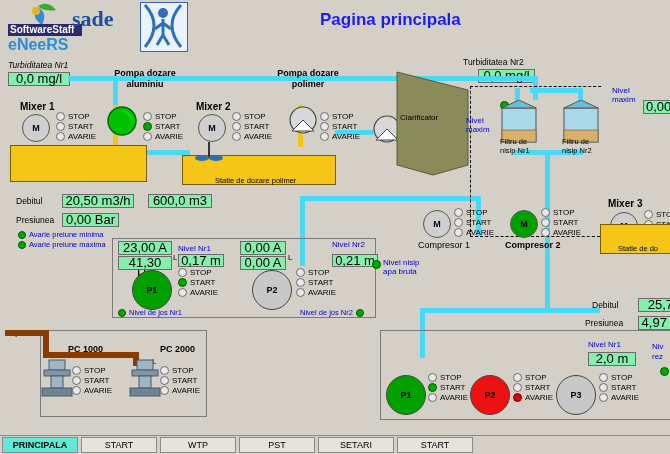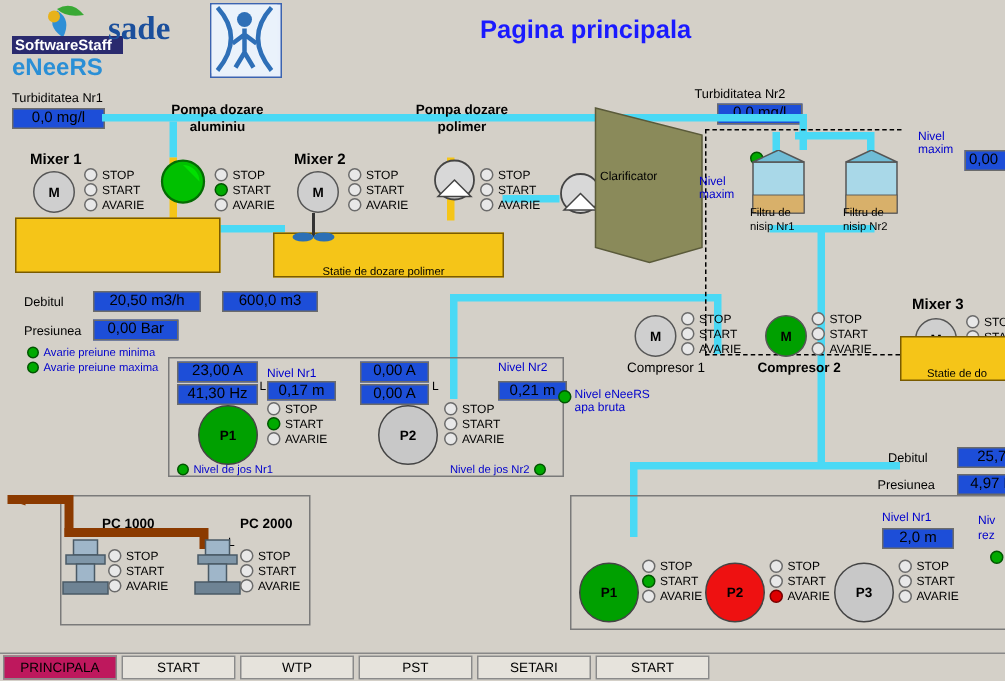--- a/index.html
+++ b/index.html
@@ -11,22 +11,22 @@
     color:#000;
     position:relative;
     overflow:hidden;
   }
   .abs{position:absolute;}
   .title{
     font-size:17px;font-weight:bold;color:#1a1aff;
   }
   .lbl{font-size:8.5px;}
   .box{
-    background:#1d4ed8;border:1px solid #6b6b6b;
-    font-size:10px;text-align:center;
+    background:#86efac;border:1px solid #6b6b6b;
+    font-size:13px;text-align:center;
   }
   .panel{
     border:1px solid #7a7a7a;background:transparent;
   }
   .tank{
     background:#f5c518;border:1px solid #7a5b00;
   }
   .radio{
     display:inline-block;width:7px;height:7px;border-radius:50%;
     border:1px solid #6b6b6b;background:#e8e8e8;vertical-align:middle;
@@ -56,21 +56,21 @@
   .tabbar{
     position:absolute;left:0;bottom:0;width:670px;height:18px;
     background:#d4d0c8;border-top:1px solid #888;
     display:flex;align-items:stretch;
   }
   .tab{
     border:1px solid #8a8a8a;background:#e6e3dc;margin:1px 1px 1px 2px;
     font-size:9px;display:flex;align-items:center;justify-content:center;
     min-width:62px;padding:0 6px;cursor:pointer;
   }
-  .tab.active{background:#be185d;font-weight:normal;}
+  .tab.active{background:#5eead4;font-weight:bold;}
   .greenlbl{color:#0a7d00;font-size:8px;}
   .legend{font-size:7.5px;}
   .legend .radio{width:6px;height:6px;}
 </style>
 </head>
 <body>
 
 <div class="abs" style="left:8px;top:2px;width:92px;height:52px;">
   <svg width="92" height="52" viewBox="0 0 92 52">
     <path d="M30 4 q10 -6 18 4 q-12 2 -18 -4z" fill="#39a935"></path>
@@ -93,21 +93,21 @@
     <rect x="0" y="0" width="44" height="46" fill="#eaf2fb"></rect>
     <path d="M4 2 q18 20 0 42" stroke="#2e6fb7" stroke-width="3" fill="none"></path>
     <path d="M40 2 q-18 20 0 42" stroke="#2e6fb7" stroke-width="3" fill="none"></path>
     <circle cx="22" cy="10" r="5" fill="#2e6fb7"></circle>
     <path d="M22 16 l0 16 M22 20 l-8 6 M22 20 l8 6 M22 32 l-6 10 M22 32 l6 10" stroke="#2e6fb7" stroke-width="3" fill="none"></path>
   </svg>
 </div>
 
 <div class="abs title" style="left:320px;top:10px;">Pagina principala</div>
 
-<div class="abs lbl" style="left:8px;top:60px;">Turbiditatea Nr1</div>
+<div class="abs lbl" style="left:8px;top:60px;font-style:italic;">Turbiditatea Nr1</div>
 <div class="abs box" style="left:8px;top:72px;width:60px;height:12px;line-height:12px;">0,0 mg/l</div>
 
 <div class="abs lbl" style="left:463px;top:57px;">Turbiditatea Nr2</div>
 <div class="abs box" style="left:478px;top:69px;width:55px;height:12px;line-height:12px;">0,0 mg/l</div>
 
 <div class="abs pipe" style="left:68px;top:76px;width:470px;height:5px;"></div>
 <div class="abs pipe" style="left:533px;top:76px;width:5px;height:24px;"></div>
 <div class="abs pipe" style="left:113px;top:81px;width:5px;height:24px;"></div>
 <div class="abs" style="left:113px;top:105px;width:5px;height:42px;background:#f5c518;"></div>
 <div class="abs" style="left:298px;top:105px;width:5px;height:42px;background:#f5c518;"></div>
@@ -263,21 +263,21 @@
   </div>
 <div class="abs statelist" style="left:296px;top:268px;">
   <div><span class="radio"></span><span>STOP</span></div>
   <div><span class="radio"></span><span>START</span></div>
   <div><span class="radio"></span><span>AVARIE</span></div>
 </div>
 <div class="abs greenlbl" style="left:332px;top:240px;color:#0000cc;">Nivel Nr2</div>
 <div class="abs box" style="left:332px;top:254px;width:44px;height:11px;line-height:11px;">0,21 m</div>
 <div class="abs legend" style="left:300px;top:308px;"><span style="color:#0000cc;">Nivel de jos Nr2</span><span class="radio on-green" style="margin-left:3px;margin-right:0;"></span></div>
 
-<div class="abs greenlbl" style="left:383px;top:258px;color:#0000cc;">Nivel eNeeRS</div>
+<div class="abs greenlbl" style="left:383px;top:258px;color:#0000cc;">Nivel nisip</div>
 <div class="abs greenlbl" style="left:383px;top:267px;color:#0000cc;">apa bruta</div>
 <div class="abs" style="left:372px;top:259px;"><span class="radio on-green"></span></div>
 
 <div class="abs motor" style="left:423px;top:210px;">
     <span>M</span>
   </div>
 <div class="abs statelist" style="left:454px;top:208px;">
   <div><span class="radio"></span><span>STOP</span></div>
   <div><span class="radio"></span><span>START</span></div>
   <div><span class="radio"></span><span>AVARIE</span></div>

